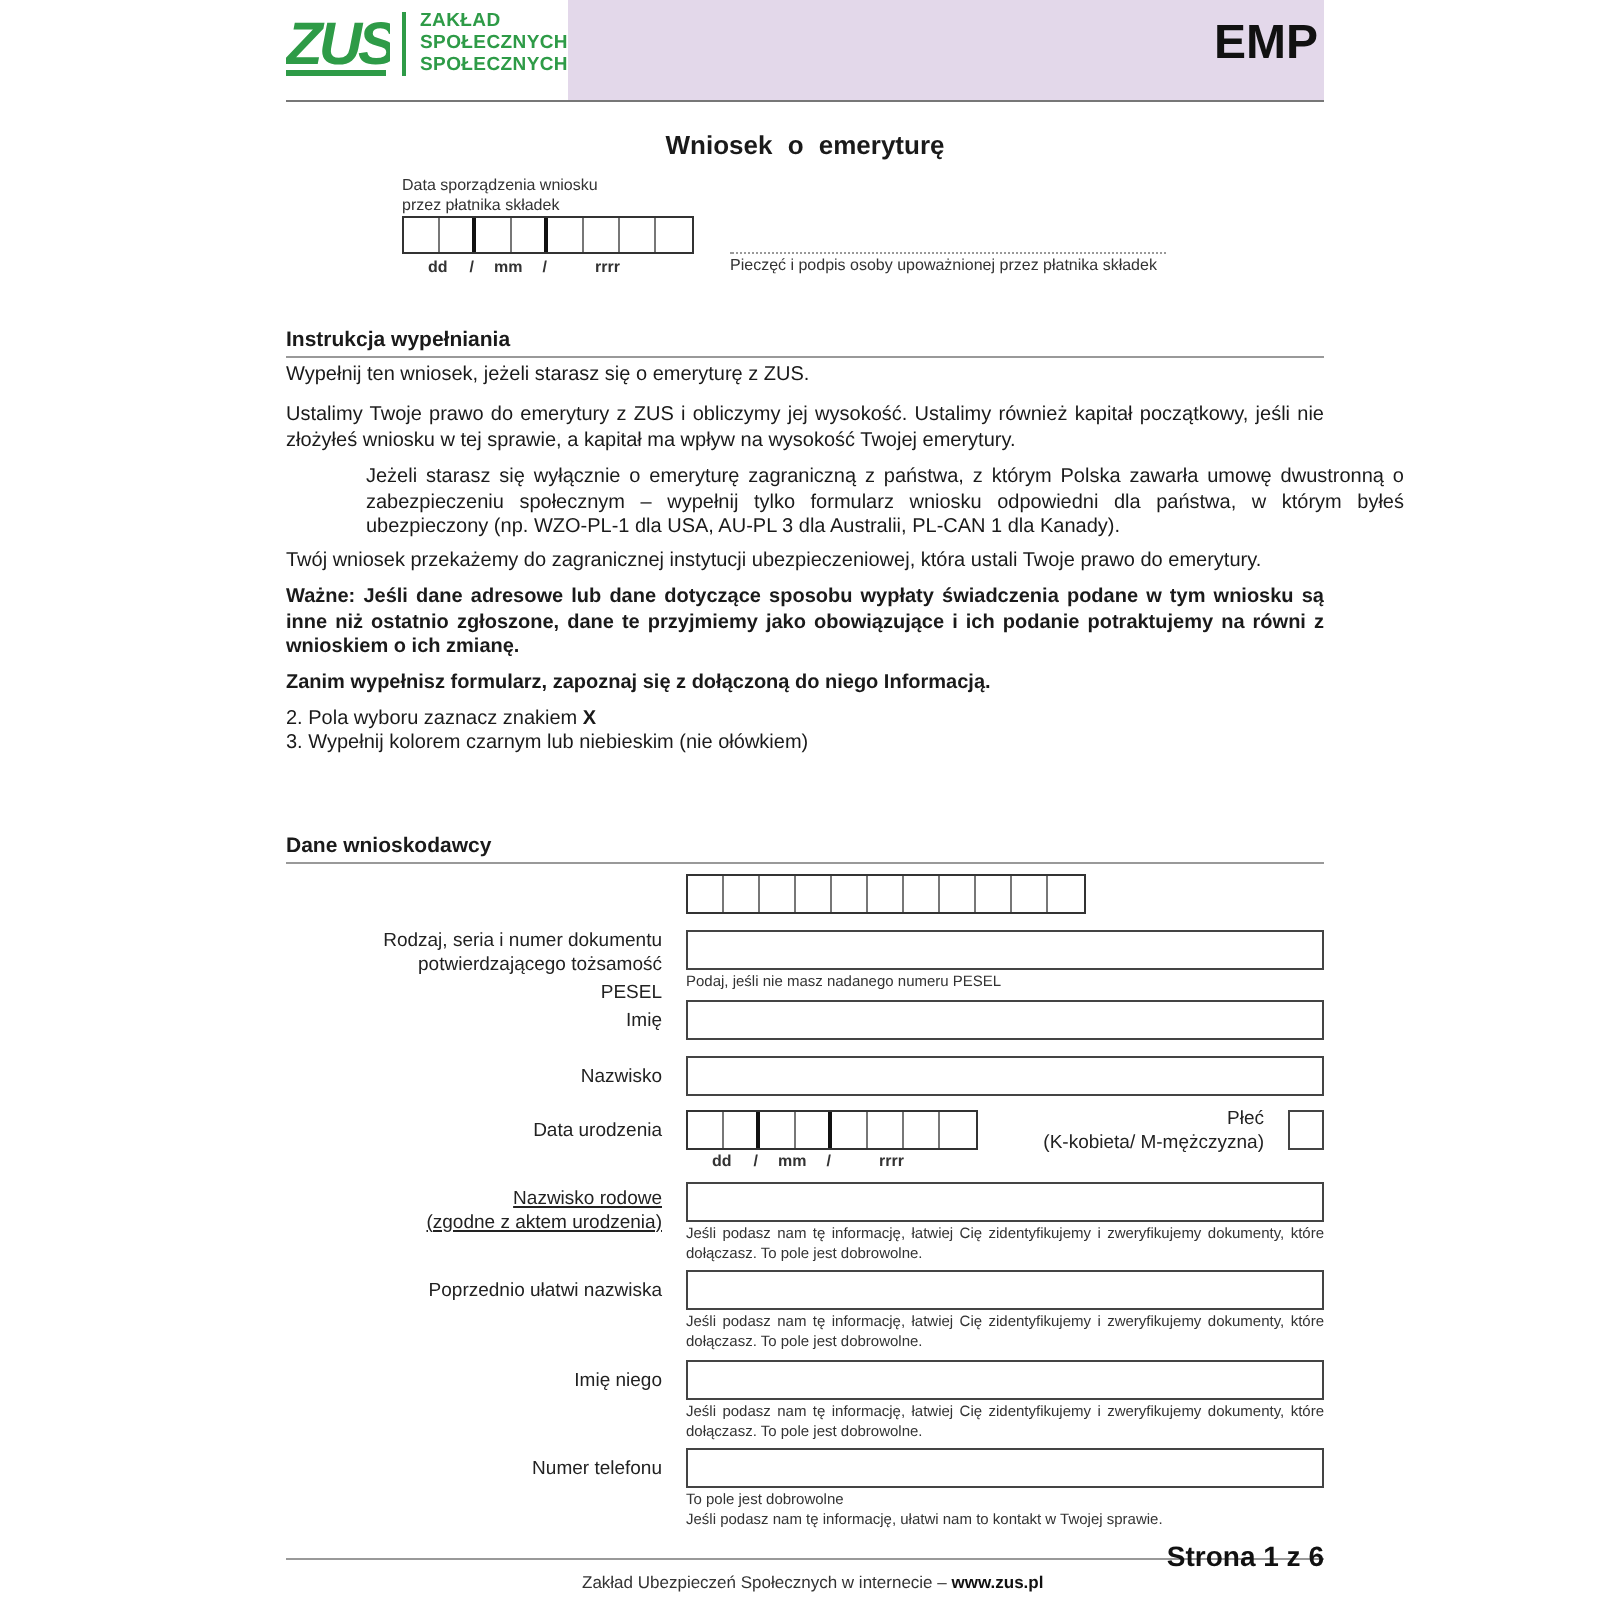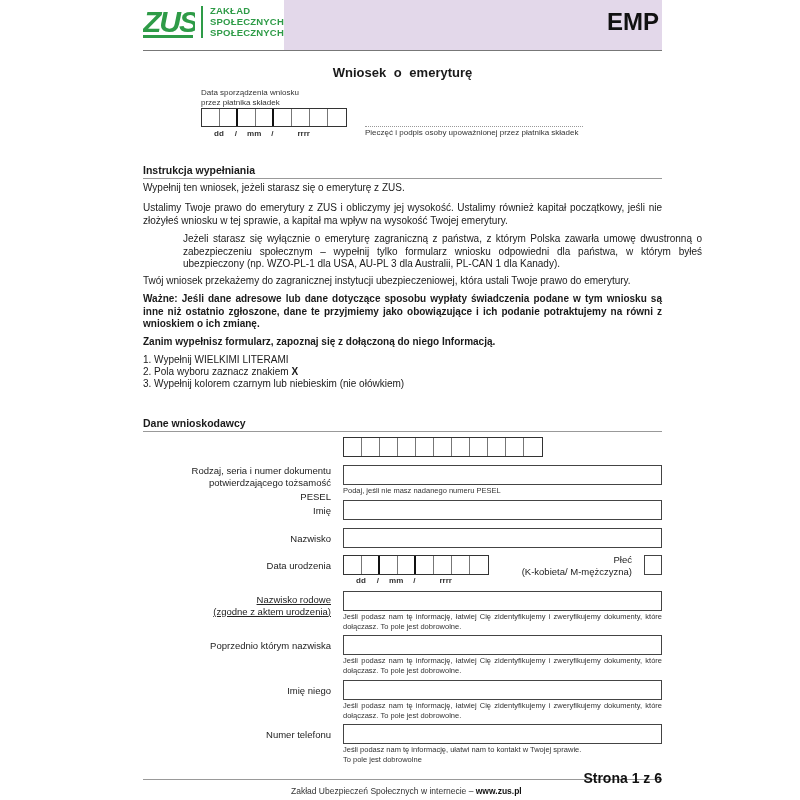--- a/index.html
+++ b/index.html
@@ -77,21 +77,20 @@
 <div class="abs sig-text">Pieczęć i podpis osoby upoważnionej przez płatnika składek</div>
 
 <div class="abs section-title" style="top:164px;">Instrukcja wypełniania</div>
 <div class="abs para" style="top:182px;">Wypełnij ten wniosek, jeżeli starasz się o emeryturę z ZUS.</div>
 <div class="abs para" style="top:202px;">Ustalimy Twoje prawo do emerytury z ZUS i obliczymy jej wysokość. Ustalimy również kapitał początkowy, jeśli nie złożyłeś wniosku w tej sprawie, a kapitał ma wpływ na wysokość Twojej emerytury.</div>
 <div class="abs para" style="top:233px;margin-left:40px;">Jeżeli starasz się wyłącznie o emeryturę zagraniczną z państwa, z którym Polska zawarła umowę dwustronną o zabezpieczeniu społecznym – wypełnij tylko formularz wniosku odpowiedni dla państwa, w którym byłeś ubezpieczony (np. WZO-PL-1 dla USA, AU-PL 3 dla Australii, PL-CAN 1 dla Kanady).</div>
 <div class="abs para" style="top:275px;">Twój wniosek przekażemy do zagranicznej instytucji ubezpieczeniowej, która ustali Twoje prawo do emerytury.</div>
 <div class="abs para bold" style="top:293px;">Ważne: Jeśli dane adresowe lub dane dotyczące sposobu wypłaty świadczenia podane w tym wniosku są inne niż ostatnio zgłoszone, dane te przyjmiemy jako obowiązujące i ich podanie potraktujemy na równi z wnioskiem o ich zmianę.</div>
 <div class="abs para bold" style="top:336px;">Zanim wypełnisz formularz, zapoznaj się z dołączoną do niego Informacją.</div>
 <div class="abs list" style="top:354px;">
-  <div>1. Wypełnij WIELKIMI LITERAMI</div>
   <div><span>2. Pola wyboru zaznacz znakiem </span><b>X</b></div>
   <div>3. Wypełnij kolorem czarnym lub niebieskim (nie ołówkiem)</div>
 </div>
 
 <div class="abs section-title" style="top:417px;">Dane wnioskodawcy</div>
 
 <div class="abs field-label" style="top:443px;margin-top:48px;">PESEL</div>
 <div class="abs boxes" style="left:343px;top:437px;width:200px;height:20px;">
   <div class="b"></div>
     <div class="b"></div>
@@ -143,32 +142,32 @@
 </div>
 <div class="abs" style="left:644px;top:555px;width:18px;height:20px;border:1px solid #444;box-sizing:border-box;"></div>
 
 <div class="abs field-label" style="top:594px;text-decoration:underline;">
   <div>Nazwisko rodowe</div>
   <div>(zgodne z aktem urodzenia)</div>
 </div>
 <div class="abs text-field" style="top:591px;"></div>
 <div class="abs hint" style="top:612px;">Jeśli podasz nam tę informację, łatwiej Cię zidentyfikujemy i zweryfikujemy dokumenty, które dołączasz. To pole jest dobrowolne.</div>
 
-<div class="abs field-label" style="top:640px;">Poprzednio którym nazwiska</div>
+<div class="abs field-label" style="top:640px;">Poprzednio ułatwi nazwiska</div>
 <div class="abs text-field" style="top:635px;"></div>
 <div class="abs hint" style="top:656px;">Jeśli podasz nam tę informację, łatwiej Cię zidentyfikujemy i zweryfikujemy dokumenty, które dołączasz. To pole jest dobrowolne.</div>
 
 <div class="abs field-label" style="top:685px;">Imię niego</div>
 <div class="abs text-field" style="top:680px;"></div>
 <div class="abs hint" style="top:701px;">Jeśli podasz nam tę informację, łatwiej Cię zidentyfikujemy i zweryfikujemy dokumenty, które dołączasz. To pole jest dobrowolne.</div>
 
 <div class="abs field-label" style="top:729px;">Numer telefonu</div>
 <div class="abs text-field" style="top:724px;"></div>
 <div class="abs hint" style="top:745px;">
+  <div>To pole jest dobrowolne</div>
   <div>Jeśli podasz nam tę informację, ułatwi nam to kontakt w Twojej sprawie.</div>
-  <div>To pole jest dobrowolne</div>
 </div>
 
 <div class="abs footer-rule"></div>
 <div class="abs footer-text">
   <span>Zakład Ubezpieczeń Społecznych w internecie – </span><b>www.zus.pl</b>
 </div>
 <div class="abs page-num">Strona 1 z 6</div>
 
 </body></html>

